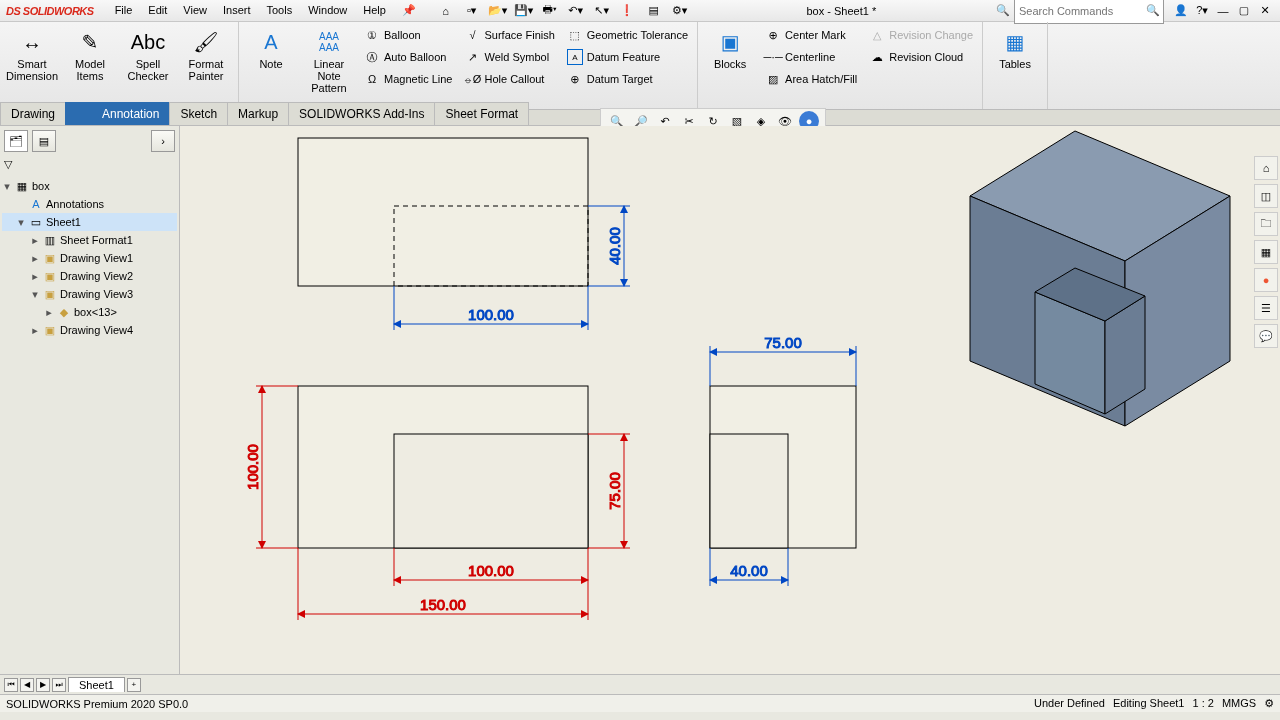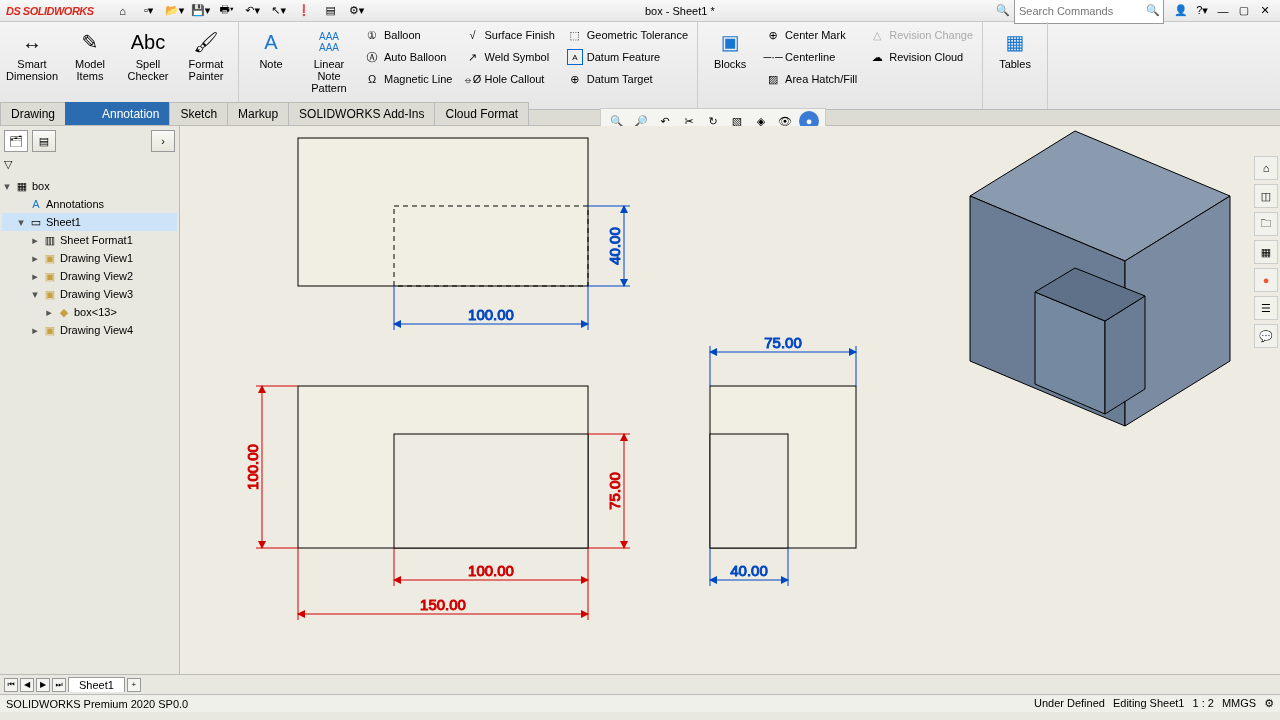--- a/index.html
+++ b/index.html
@@ -65,20 +65,30 @@
 .dim-red { stroke:#d00000; fill:#d00000; }
 .part-line { stroke:#000; stroke-width:1; fill:#f1efe4; }
 </style>
 </head>
 <body>
 
 <div class="title-bar">
   <div class="logo">
     <span class="logo-sw"><span class="s">DS&nbsp;</span><span>SOLIDWORKS</span></span>
   </div>
+  <div class="menu">
+    <div class="menu-item">File</div>
+    <div class="menu-item">Edit</div>
+    <div class="menu-item">View</div>
+    <div class="menu-item">Insert</div>
+    <div class="menu-item">Tools</div>
+    <div class="menu-item">Window</div>
+    <div class="menu-item">Help</div>
+    <div class="menu-item" style="color:#1976d2">📌</div>
+  </div>
   <div class="qat">
     <div class="qat-btn">⌂</div>
     <div class="qat-btn">▫▾</div>
     <div class="qat-btn">📂▾</div>
     <div class="qat-btn">💾▾</div>
     <div class="qat-btn">🖶▾</div>
     <div class="qat-btn">↶▾</div>
     <div class="qat-btn">↖▾</div>
     <div class="qat-btn" style="color:#d32">❗</div>
     <div class="qat-btn">▤</div>
@@ -207,21 +217,21 @@
       </div>
   </div>
 </div>
 
 <div class="tab-strip">
   <div class="tab">Drawing</div>
   <div class="tab active">Annotation</div>
   <div class="tab">Sketch</div>
   <div class="tab">Markup</div>
   <div class="tab">SOLIDWORKS Add-Ins</div>
-  <div class="tab">Cloud Format</div>
+  <div class="tab">Sheet Format</div>
   <div class="view-tools">
     <div class="vt-btn">🔍</div>
     <div class="vt-btn">🔎</div>
     <div class="vt-btn">↶</div>
     <div class="vt-btn">✂</div>
     <div class="vt-btn">↻</div>
     <div class="vt-btn">▧</div>
     <div class="vt-btn">◈</div>
     <div class="vt-btn">👁</div>
     <div class="vt-btn" style="background:#3a7bd5;border-radius:50%;color:#fff">●</div>

